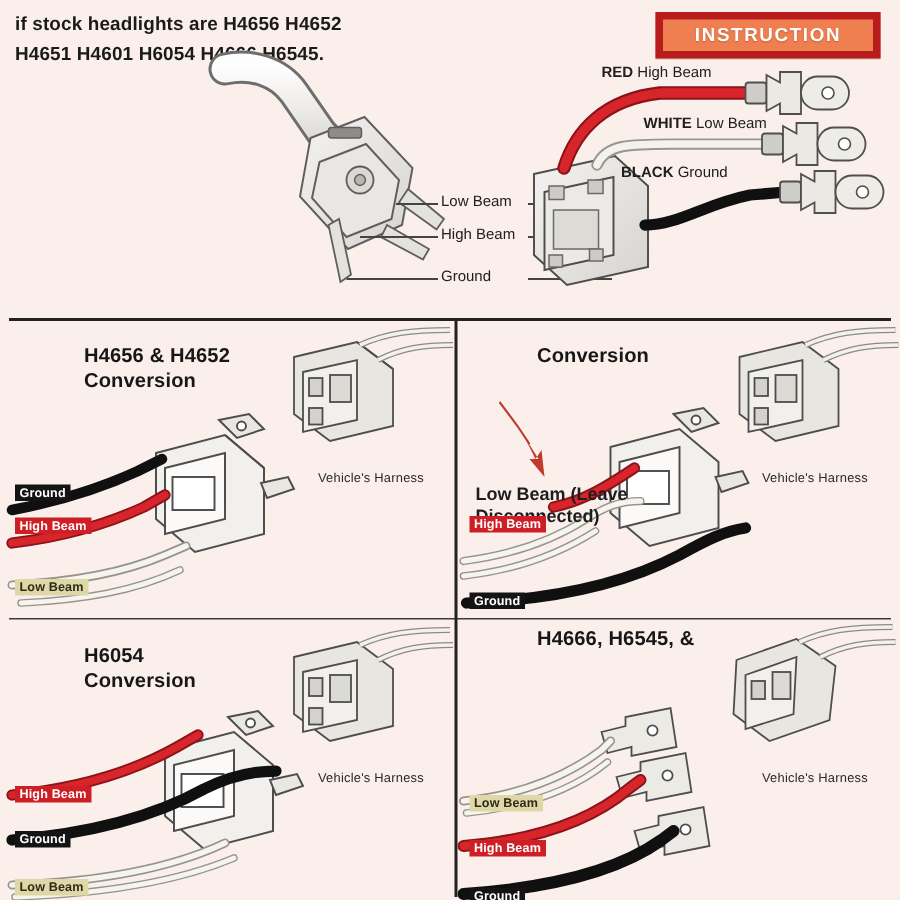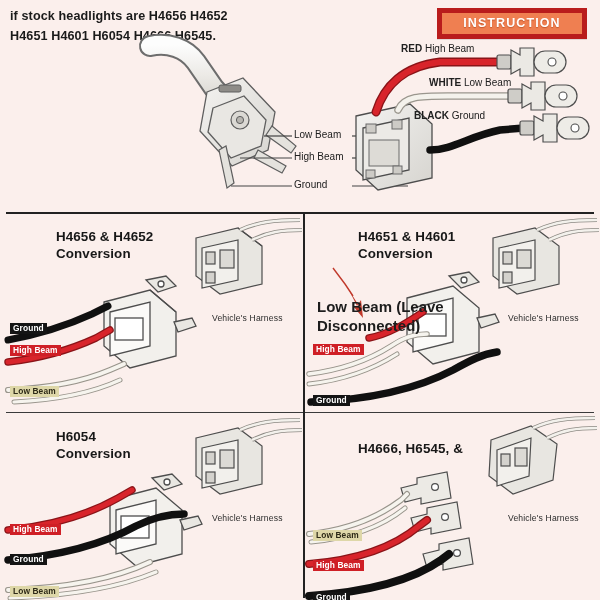--- a/index.html
+++ b/index.html
@@ -60,22 +60,22 @@
   .chip.red{background:#cf1f26;color:#ffffff;}
   .chip.pale{background:#ded7a8;color:#2e2a18;}
 
   .lead-label{
     position:absolute;font-size:10px;color:#202020;white-space:nowrap;
     font-weight:normal;
   }
   .lead-label b{font-weight:bold;}
 
   .note-label{
-    position:absolute;font-size:15px;font-weight:bold;color:#1d1d1d;
-    line-height:1.24;white-space:nowrap;
+    position:absolute;font-size:12px;font-weight:bold;color:#1d1d1d;
+    line-height:1.24;white-space:nowrap;margin-top:24px;
   }
 
   svg{display:block;}
   .svg-layer{position:absolute;left:0;top:0;pointer-events:none;}
 </style>
 </head>
 <body>
 
 <div class="page">
 
@@ -234,21 +234,20 @@
 
     <div class="chip black" style="left:10px;top:109px;">Ground</div>
     <div class="chip red" style="left:10px;top:131px;">High Beam</div>
     <div class="chip pale" style="left:10px;top:172px;">Low Beam</div>
 
     <div class="harness-label" style="left:212px;top:99px;">Vehicle's Harness</div>
   </div>
 
   <div class="quad" style="left:305px;top:214px;width:295px;height:198px;">
     <div class="quad-title" style="position:absolute;left:13px;top:14px;">
-      <div>H4651 &amp; H4601</div>
       <div>Conversion</div>
     </div>
 
     <svg class="svg-layer" width="295" height="198" viewBox="0 0 295 198">
 
       <g stroke="#4d4d4d" stroke-width="1.2">
         <path d="M188,24 L230,14 L254,32 L254,70 L212,80 L188,62 Z" fill="#e8e6e1"></path>
         <path d="M194,34 L230,26 L230,66 L194,74 Z" fill="#f2f0ec"></path>
         <rect x="198" y="38" width="9" height="12" fill="#d4d2cd"></rect>
         <rect x="212" y="36" width="14" height="18" fill="#dcdad5"></rect>
@@ -333,21 +332,21 @@
     </svg>
 
     <div class="chip red" style="left:10px;top:110px;">High Beam</div>
     <div class="chip black" style="left:10px;top:140px;">Ground</div>
     <div class="chip pale" style="left:10px;top:172px;">Low Beam</div>
 
     <div class="harness-label" style="left:212px;top:99px;">Vehicle's Harness</div>
   </div>
 
   <div class="quad" style="left:305px;top:414px;width:295px;height:186px;">
-    <div class="quad-title" style="position:absolute;left:13px;top:26px;">
+    <div class="quad-title" style="position:absolute;left:13px;top:3px;">
       <div>H4666, H6545, &amp;</div>
     </div>
 
     <svg class="svg-layer" width="295" height="186" viewBox="0 0 295 186">
 
       <g stroke="#4d4d4d" stroke-width="1.2">
         <path d="M186,26 L226,12 L252,30 L248,66 L208,80 L184,62 Z" fill="#e8e6e1"></path>
         <path d="M192,36 L226,24 L224,62 L192,72 Z" fill="#f2f0ec"></path>
         <rect x="196" y="40" width="9" height="12" fill="#d4d2cd"></rect>
         <rect x="210" y="34" width="12" height="18" fill="#dcdad5"></rect>

